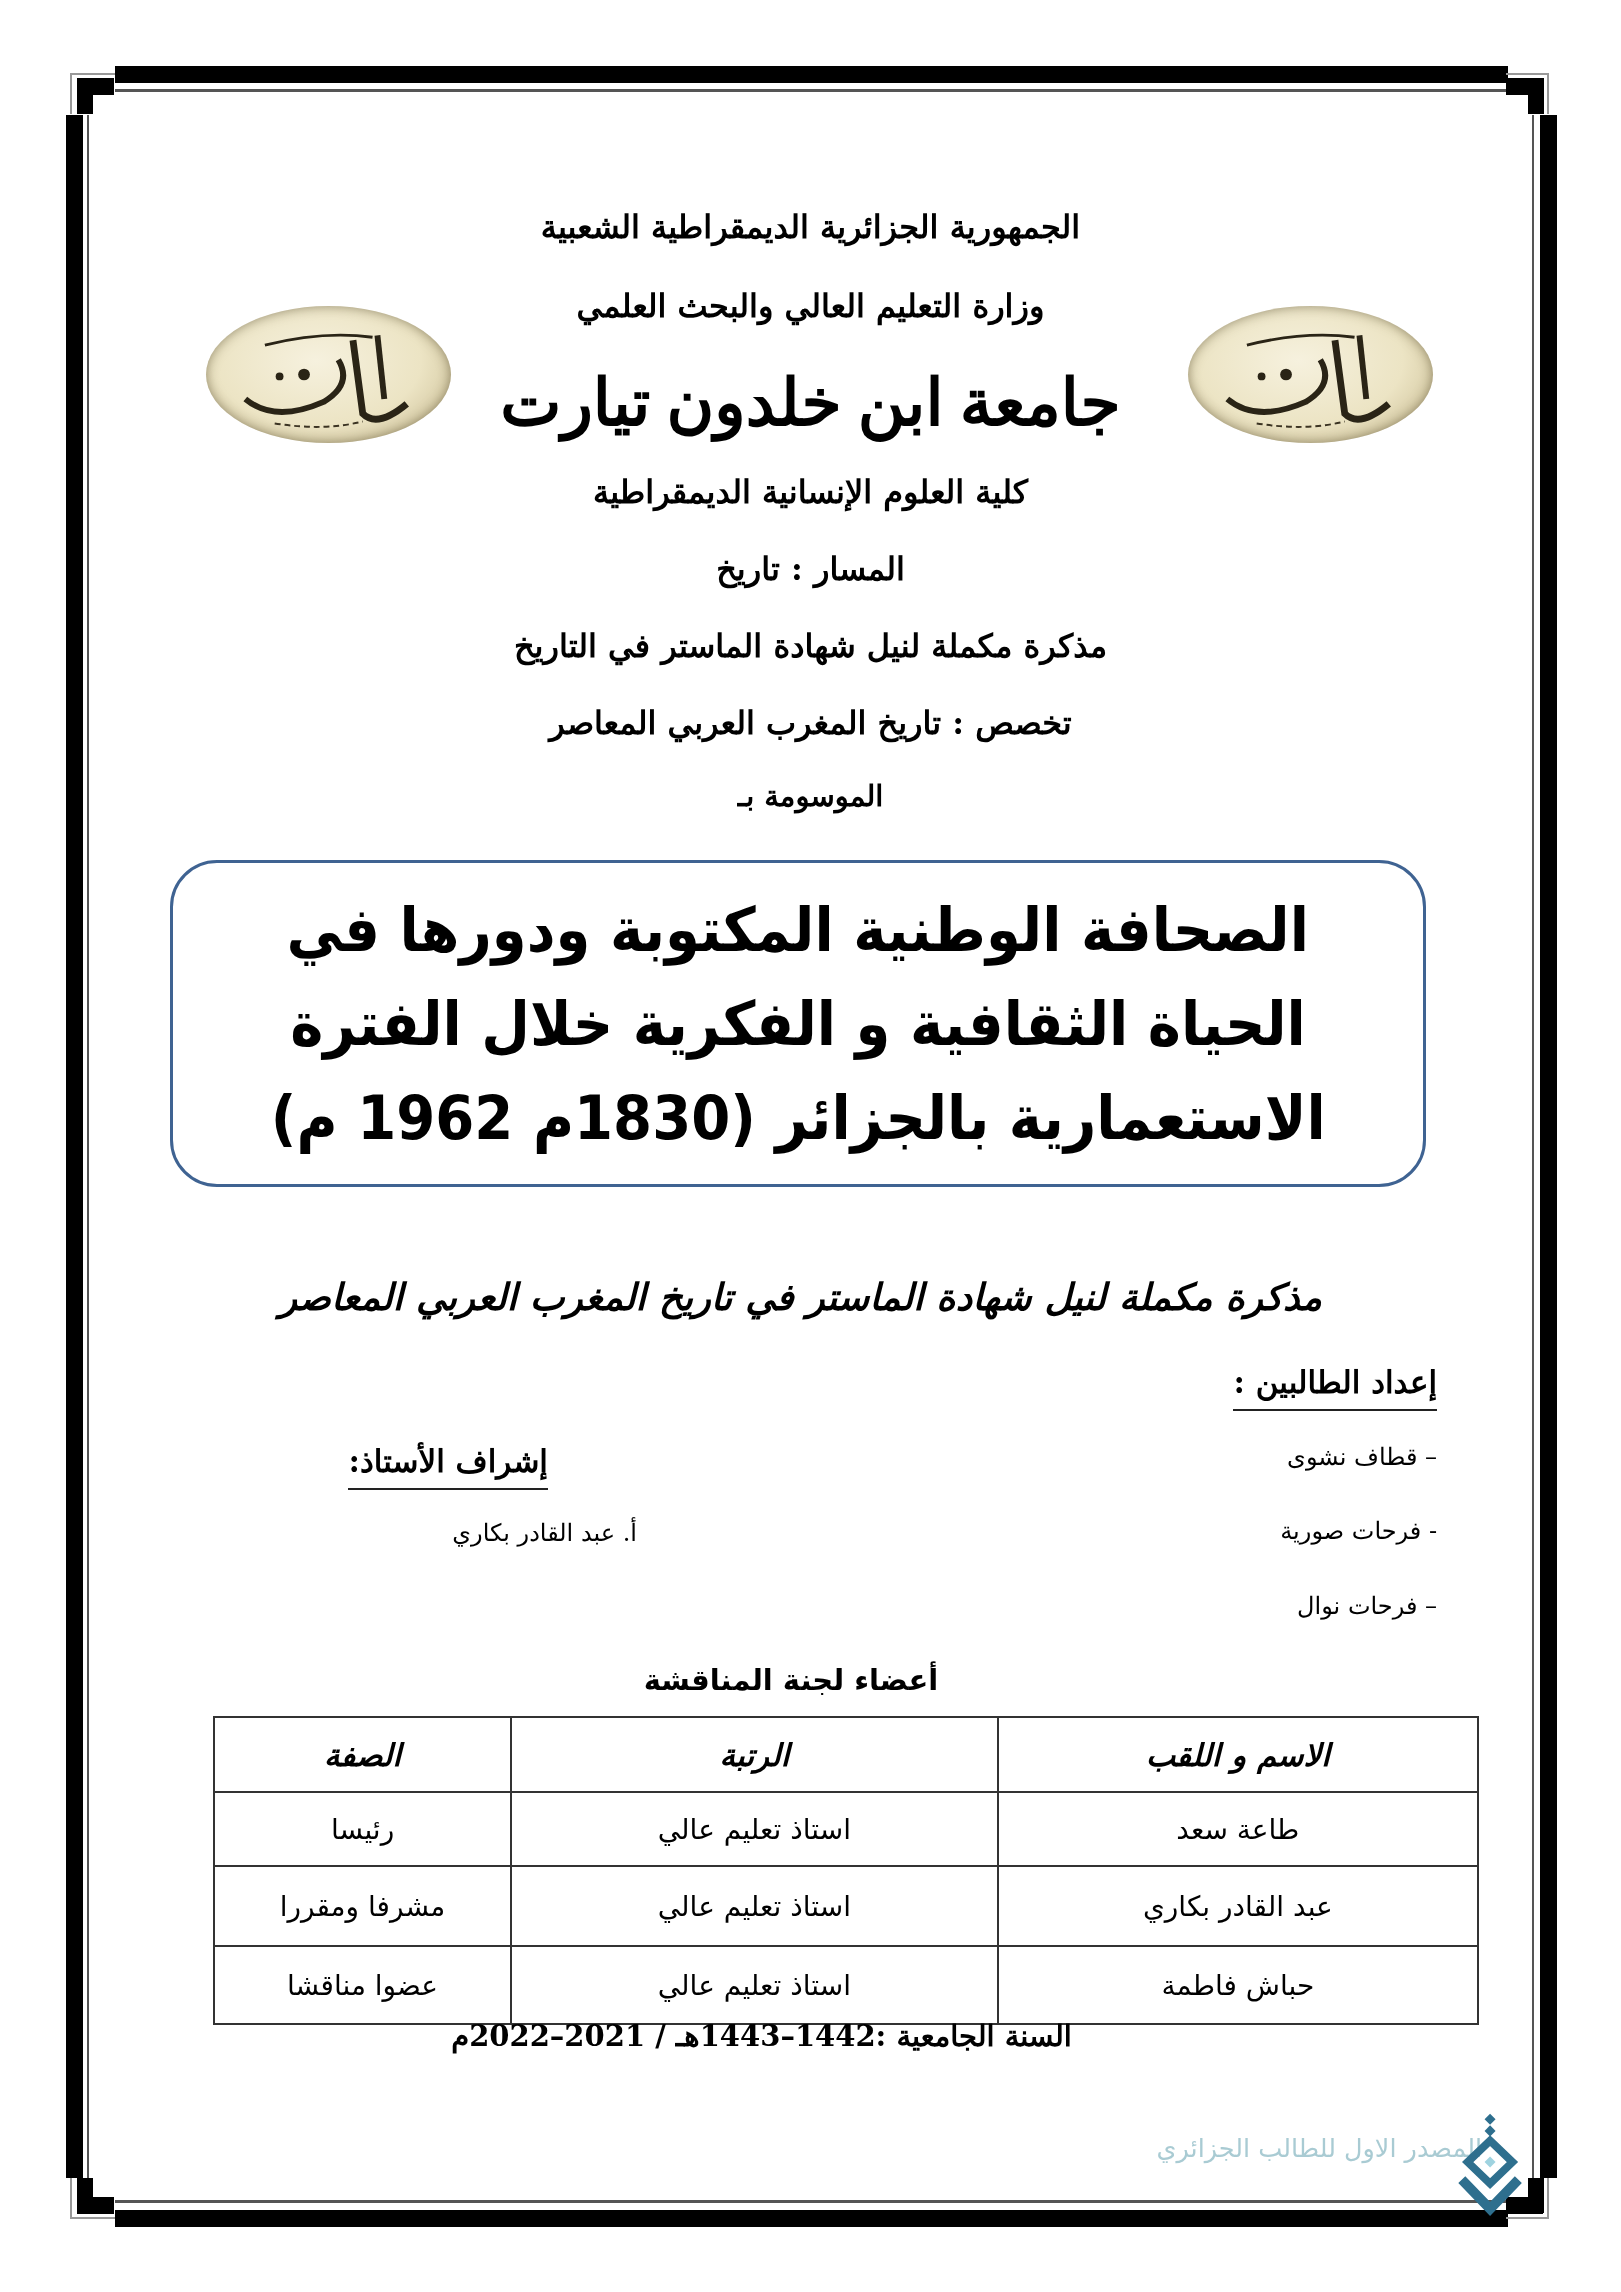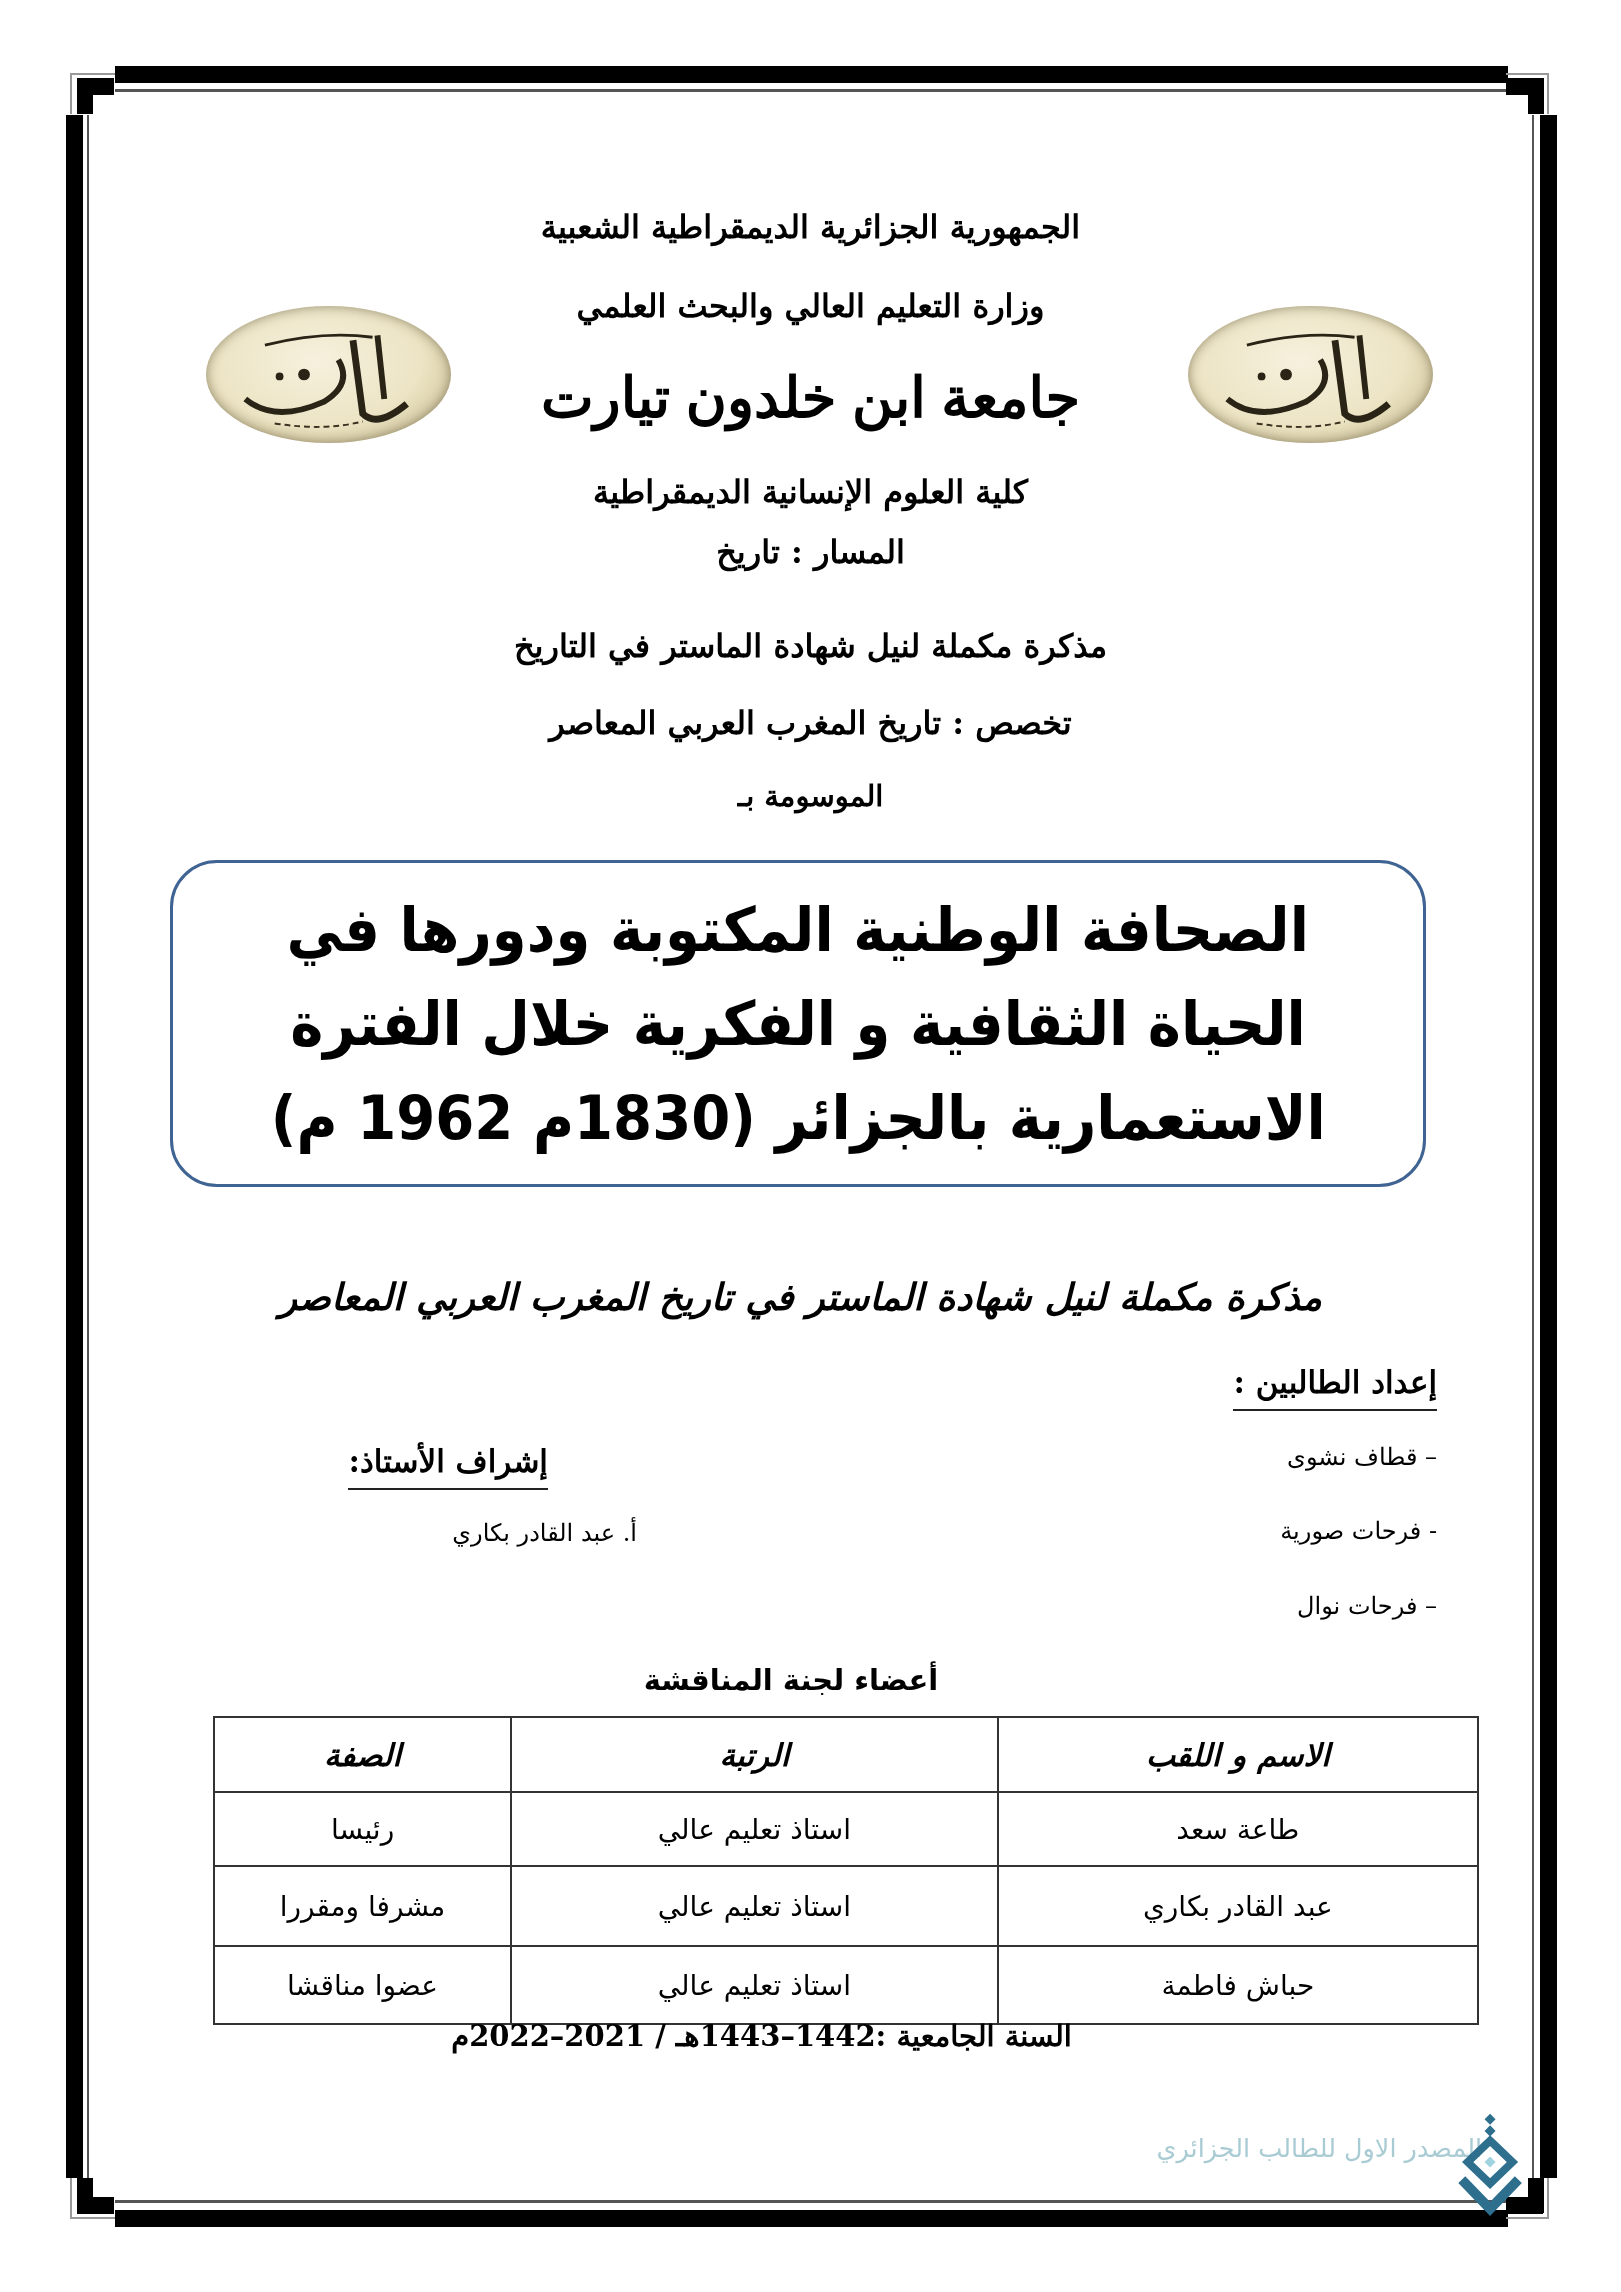--- a/index.html
+++ b/index.html
@@ -7,21 +7,21 @@
          font-family:"DejaVu Serif", serif; color:#000; }
   .abs { position:absolute; }
   
   .bar { position:absolute; background:#000; }
   .thin { position:absolute; background:#555; }
   .gray { position:absolute; border:2px solid #999; }
   
   .center-line { position:absolute; left:0; width:1621px; text-align:center; direction:rtl;
                  font-weight:bold; }
   .hdr { font-size:32px; }
-  .uni { font-size:56px; font-family:Liberation Sans, sans-serif;text-align:center; }
+  .uni { font-size:65px; font-family:Liberation Serif, serif;text-align:center; }
   
   .title-box { position:absolute; left:170px; top:860px; width:1256px; height:327px;
                border:3.9px solid #3f6392; border-radius:47px; box-sizing:border-box;
                display:flex; flex-direction:column; justify-content:center; align-items:center; }
   .title-line { direction:rtl; font-family:"DejaVu Sans", sans-serif; font-weight:bold;
                 font-size:61px; line-height:94px; text-align:center; white-space:nowrap;
                 transform:scaleX(0.92); letter-spacing:-1px; }
   .subtitle { font-family:"DejaVu Sans", sans-serif; font-weight:bold; font-size:37px; font-style:italic; }
   .label { font-family:"DejaVu Serif", serif; font-weight:bold; font-size:31px; direction:rtl; }
   .ul { border-bottom:2.9px solid #222; padding-bottom:9px; }
@@ -93,21 +93,21 @@
     <circle cx="100" cy="70" r="6" fill="#2a2416"></circle>
     <circle cx="75" cy="72" r="4" fill="#2a2416"></circle>
     <path d="M70 120 Q120 128 160 118" stroke="#3b3322" stroke-width="2" fill="none" stroke-dasharray="6 4"></path>
   </svg>
 </div>
 
 <div class="center-line hdr" style="top:208px;">الجمهورية الجزائرية الديمقراطية الشعبية</div>
 <div class="center-line hdr" style="top:287px;">وزارة التعليم العالي والبحث العلمي</div>
 <div class="center-line uni" style="top:365px;">جامعة ابن خلدون تيارت</div>
 <div class="center-line hdr" style="top:473px;">كلية العلوم الإنسانية الديمقراطية</div>
-<div class="center-line hdr" style="top:533px;">المسار  :  تاريخ</div>
+<div class="center-line hdr" style="top:550px;">المسار  :  تاريخ</div>
 <div class="center-line hdr" style="top:627px;">مذكرة مكملة لنيل شهادة الماستر في التاريخ</div>
 <div class="center-line hdr" style="top:704px;">تخصص : تاريخ المغرب العربي المعاصر</div>
 <div class="center-line hdr" style="top:779px; font-size:29px;">الموسومة بـ</div>
 
 <div class="title-box">
   <div class="title-line">الصحافة الوطنية المكتوبة ودورها في</div>
   <div class="title-line">الحياة الثقافية و الفكرية خلال الفترة</div>
   <div class="title-line">الاستعمارية بالجزائر (1830م 1962 م)</div>
 </div>
 

